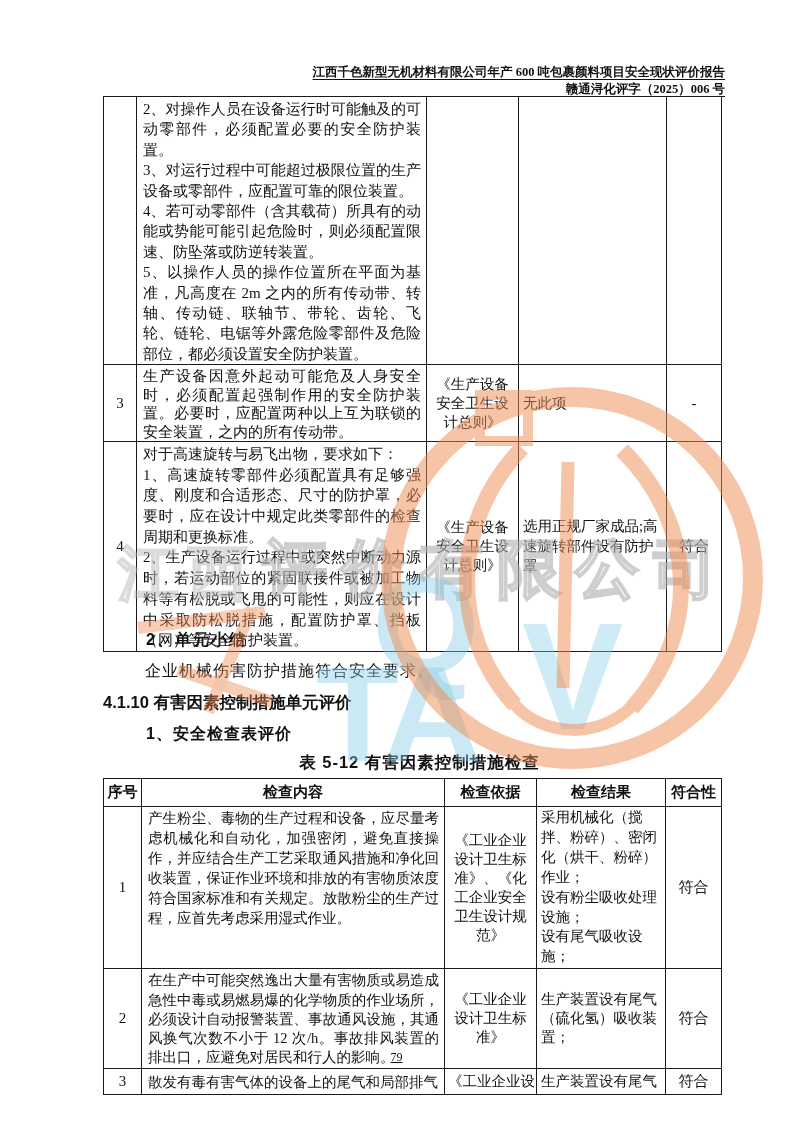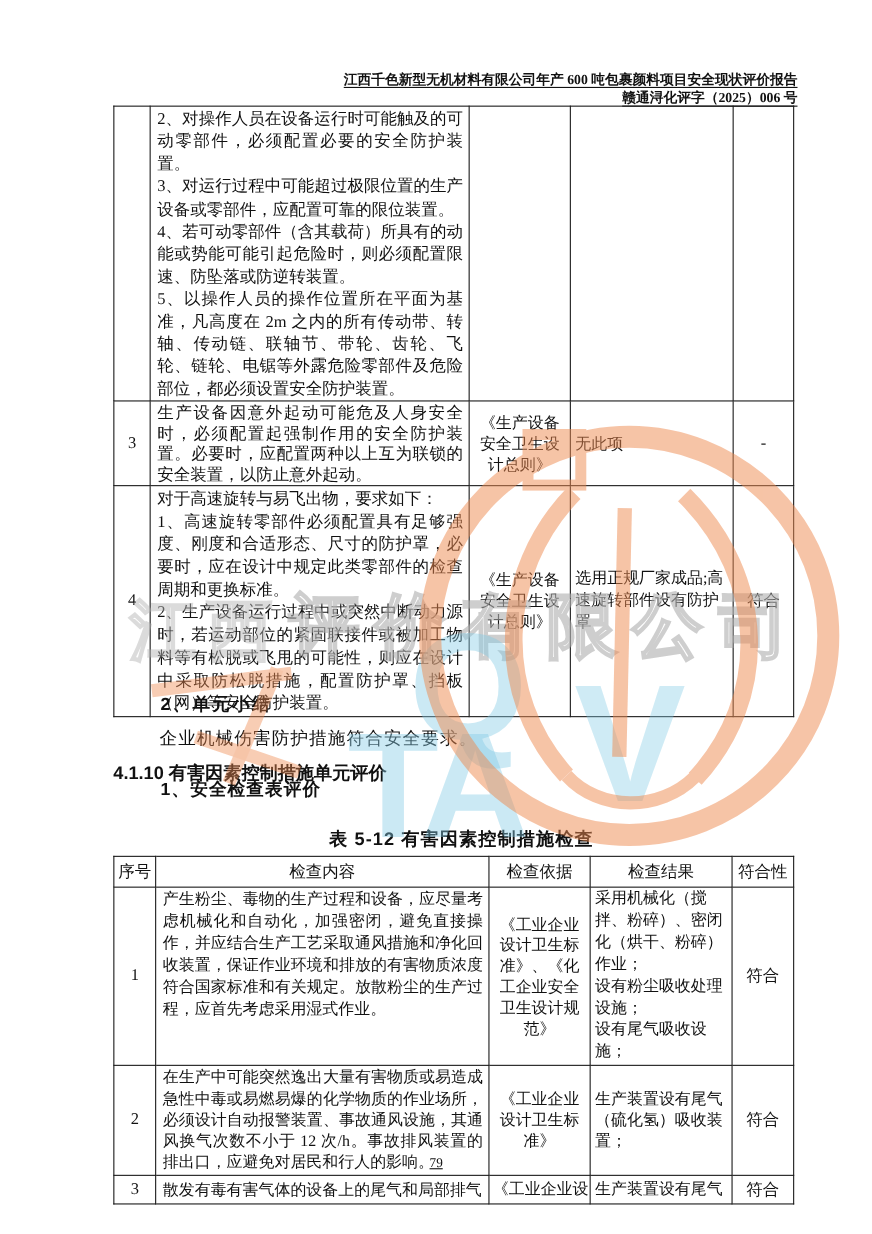--- a/index.html
+++ b/index.html
@@ -20,32 +20,32 @@
   td.c-center{text-align:center;vertical-align:middle;font-size:15px;}
   td.c-text{vertical-align:top;text-align:justify;padding:2px 5px 0 6px;font-size:15px;
     white-space:pre-line;}
   td.c-basis{text-align:center;vertical-align:middle;font-size:14.5px;padding:0 3px;}
   td.c-result{vertical-align:middle;text-align:left;padding:1px 4px;font-size:14.5px;
     white-space:pre-line;}
   .r-cont{height:245px;} .r-cont .c-text{line-height:20.4px;}
   .r-t1a{height:74px;}  .r-t1a .c-text{line-height:18.4px;}
   .r-t1b{height:208px;} .r-t1b .c-text{line-height:20.7px;}
   .r-t1b .c-result{line-height:20px;}
-  #table2 th{height:25px;font-size:15px;font-weight:normal;text-align:center;vertical-align:middle;}
+  #table2 th{height:25px;font-size:15px;font-weight:bold;text-align:center;vertical-align:middle;}
   .r-t2a{height:120px;} .r-t2a .c-text{line-height:19.9px;font-size:14.5px;}
   .r-t2a .c-result{line-height:19.9px;}
   .r-t2b{height:97px;}  .r-t2b .c-text{line-height:19.3px;font-size:14.5px;}
   .r-t2c{height:26px;}  .r-t2c .c-text{line-height:22px;font-size:14.5px;white-space:nowrap;margin-top:22px;}
   .r-t2c .c-basis,.r-t2c .c-result{white-space:nowrap;line-height:22px;}
   
   .h-sans{font-family:"Liberation Sans","DejaVu Sans",sans-serif;font-weight:bold;}
   #h-unit{position:absolute;left:146px;top:630px;font-size:16px;letter-spacing:2px;}
   #t-summary{position:absolute;left:145px;top:661px;font-size:16px;letter-spacing:1px;}
   #h-5110{position:absolute;left:103px;top:692px;font-size:16.5px;}
-  #h-check{position:absolute;left:146px;top:708px;font-size:16px;letter-spacing:1px;}
+  #h-check{position:absolute;left:146px;top:724px;font-size:16px;letter-spacing:1px;}
   #t-title{position:absolute;left:0;top:752px;width:100%;text-align:center;font-size:16.5px;
     letter-spacing:1px;margin-left:23px;}
   #pageno{position:absolute;left:0;top:1050px;width:100%;text-align:center;font-size:12px;text-decoration:underline;}
   
   .wm{pointer-events:none;}
   #wm-company{position:absolute;left:263px;top:526px;z-index:2;font-size:64px;font-weight:bold;
     letter-spacing:14px;white-space:nowrap;color:rgba(255,255,255,0.18);
     -webkit-text-stroke:2px rgba(165,165,165,0.55);}
   #wm-frag{position:absolute;left:118px;top:534px;z-index:2;font-size:60px;font-weight:bold;
     letter-spacing:10px;color:rgba(255,255,255,0.12);
@@ -90,21 +90,21 @@
         <td class="c-text">2、对操作人员在设备运行时可能触及的可动零部件，必须配置必要的安全防护装置。
 3、对运行过程中可能超过极限位置的生产设备或零部件，应配置可靠的限位装置。
 4、若可动零部件（含其载荷）所具有的动能或势能可能引起危险时，则必须配置限速、防坠落或防逆转装置。
 5、以操作人员的操作位置所在平面为基准，凡高度在 2m 之内的所有传动带、转轴、传动链、联轴节、带轮、齿轮、飞轮、链轮、电锯等外露危险零部件及危险部位，都必须设置安全防护装置。</td>
         <td class="c-basis"></td>
         <td class="c-result"></td>
         <td class="c-center"></td>
       </tr>
       <tr class="r-t1a">
         <td class="c-center">3</td>
-        <td class="c-text">生产设备因意外起动可能危及人身安全时，必须配置起强制作用的安全防护装置。必要时，应配置两种以上互为联锁的安全装置，以防止意外起动。</td>
+        <td class="c-text">生产设备因意外起动可能危及人身安全时，必须配置起强制作用的安全防护装置。必要时，应配置两种以上互为联锁的安全装置，之内的所有传动带。</td>
         <td class="c-basis">《生产设备安全卫生设计总则》</td>
         <td class="c-result">无此项</td>
         <td class="c-center">-</td>
       </tr>
       <tr class="r-t1b">
         <td class="c-center">4</td>
         <td class="c-text">对于高速旋转与易飞出物，要求如下：
 1、高速旋转零部件必须配置具有足够强度、刚度和合适形态、尺寸的防护罩，必要时，应在设计中规定此类零部件的检查周期和更换标准。
 2、生产设备运行过程中或突然中断动力源时，若运动部位的紧固联接件或被加工物料等有松脱或飞甩的可能性，则应在设计中采取防松脱措施，配置防护罩、挡板（网）等安全防护装置。</td>
         <td class="c-basis">《生产设备安全卫生设计总则》</td>

